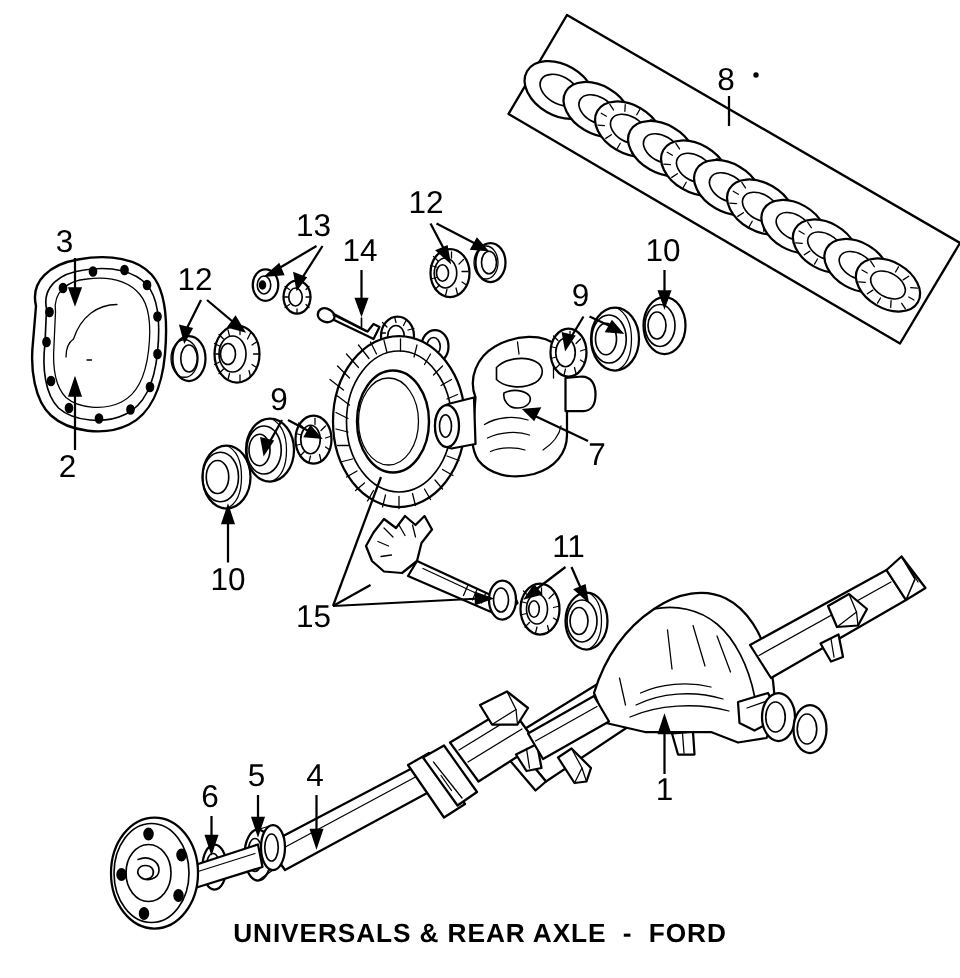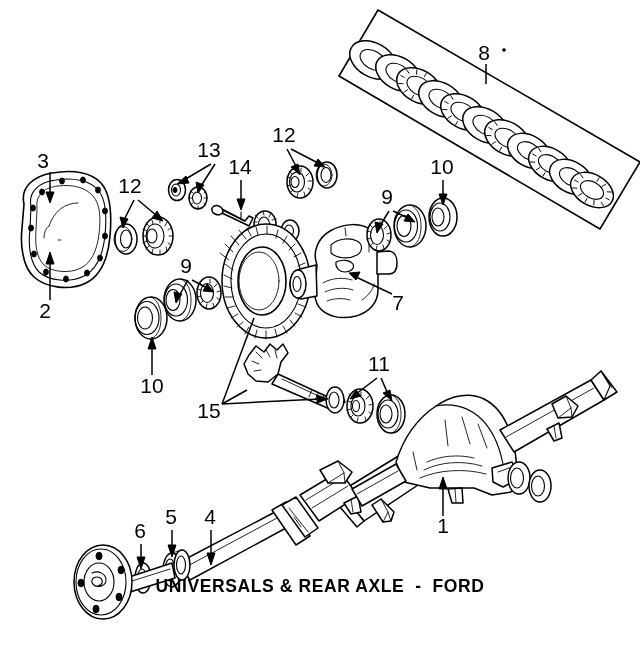--- a/index.html
+++ b/index.html
@@ -9,21 +9,21 @@
   svg#parts-svg{position:absolute;top:0;left:0;width:640px;height:652px;}
   .ln{fill:none;stroke:#000;stroke-width:1.6;stroke-linecap:round;stroke-linejoin:round;}
   .ln-t{fill:none;stroke:#000;stroke-width:1.1;stroke-linecap:round;stroke-linejoin:round;}
   .ln-h{fill:none;stroke:#000;stroke-width:0.85;stroke-linecap:round;}
   .fil{fill:#000;stroke:#000;stroke-width:1;}
   .wht{fill:#fff;stroke:#000;stroke-width:1.5;stroke-linejoin:round;}
   .wht-t{fill:#fff;stroke:#000;stroke-width:1.1;stroke-linejoin:round;}
   .lead{fill:none;stroke:#000;stroke-width:1.5;stroke-linecap:butt;}
   .callout-txt{font-family:"Liberation Sans",sans-serif;font-size:21px;
        font-weight:400;fill:#000;}
-  #title-bar{position:absolute;left:0;right:0;top:576px;text-align:center;}
+  #title-bar{position:absolute;left:0;right:0;top:612px;text-align:center;}
   #title-bar .t{font-family:"Liberation Sans",sans-serif;font-size:17.5px;
        font-weight:bold;letter-spacing:0.6px;color:#000;white-space:pre;}
 </style>
 </head>
 <body>
 
 <div id="diagram-root">
 
 <svg id="parts-svg" viewBox="0 0 640 652" xmlns="http://www.w3.org/2000/svg">
 

